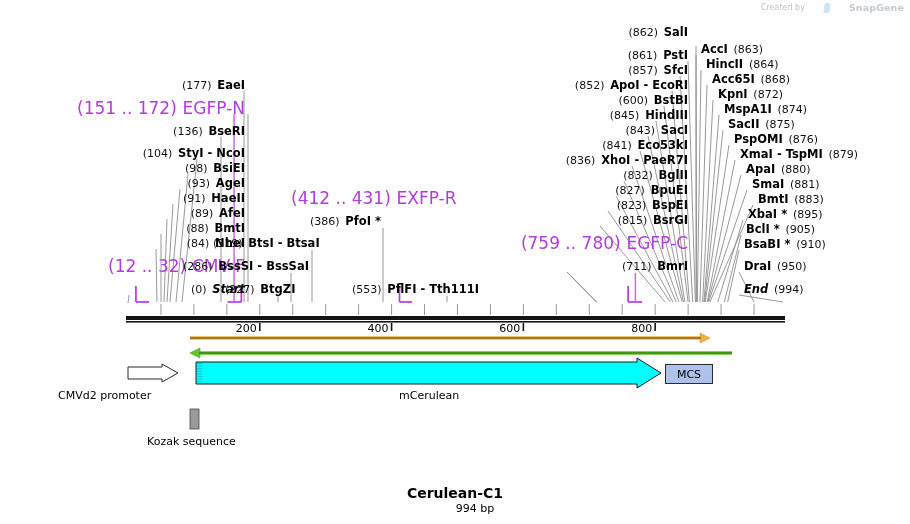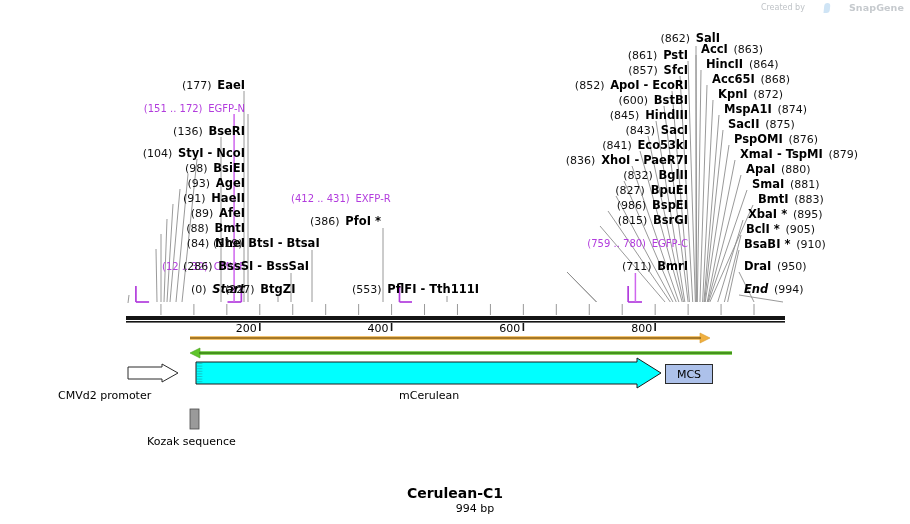--- a/index.html
+++ b/index.html
@@ -17,21 +17,21 @@
   .wm .leaf{width:6px;height:10px;background:#cfe4f5;border-radius:3px 3px 3px 0;
             transform:skewX(-6deg);display:inline-block;}
 
   
   .lbl{position:absolute;white-space:nowrap;font-size:11.5px;line-height:11.5px;
        color:#000;font-family:"DejaVu Sans","Liberation Sans",sans-serif;}
   .lbl .pos{font-weight:400;font-size:11px;color:#111;}
   .lbl .nm{font-weight:700;font-size:11.5px;color:#000;}
   .lbl.left{transform:translateX(-100%);}
   .lbl.feat{color:#b23cdd;}
-  .lbl.feat .pos,.lbl.feat .nm{color:#b23cdd;font-weight:400;font-size:10px;}
+  .lbl.feat .pos,.lbl.feat .nm{color:#b23cdd;font-weight:400;font-size:17px;}
   .lbl .ital{font-style:italic;font-weight:700;}
 
   
   .trk-lbl{position:absolute;font-size:11px;color:#000;white-space:nowrap;
            font-family:"DejaVu Sans","Liberation Sans",sans-serif;}
 
   
   .mcsbox{position:absolute;background:#adc1ea;border:1px solid #2b2b2b;
           font-size:11px;color:#000;display:flex;align-items:center;justify-content:center;
           font-family:"DejaVu Sans","Liberation Sans",sans-serif;}
@@ -177,32 +177,32 @@
     <div class="lbl left" style="left: 245px; top: 223px;"><span class="pos">(88)</span> <span class="nm">BmtI</span></div>
     <div class="lbl left" style="left: 245px; top: 238px;"><span class="pos">(84)</span> <span class="nm">NheI</span></div>
     <div class="lbl left feat" style="left: 245px; top: 261px;"><span class="pos">(12 .. 32)</span> <span class="nm">CMV-F</span></div>
     <div class="lbl left" style="left: 245px; top: 284px;"><span class="pos">(0)</span> <span class="nm ital">Start</span></div>
     <div class="lbl" style="left: 213px; top: 238px;"><span class="pos">(319)</span> <span class="nm">BtsI - BtsaI</span></div>
     <div class="lbl" style="left: 183px; top: 261px; text-align: right;"><span class="pos">(286)</span> <span class="nm">BssSI - BssSaI</span></div>
     <div class="lbl" style="left: 225px; top: 284px;"><span class="pos">(227)</span> <span class="nm">BtgZI</span></div>
     <div class="lbl feat" style="left: 291px; top: 193px;"><span class="pos">(412 .. 431)</span> <span class="nm">EXFP-R</span></div>
     <div class="lbl" style="left: 310px; top: 216px;"><span class="pos">(386)</span> <span class="nm">PfoI *</span></div>
     <div class="lbl" style="left: 352px; top: 284px;"><span class="pos">(553)</span> <span class="nm">PflFI - Tth111I</span></div>
-    <div class="lbl left" style="left: 688px; top: 33px; margin-left: 32px;"><span class="pos">(862)</span> <span class="nm">SalI</span></div>
+    <div class="lbl left" style="left: 688px; top: 27px;"><span class="pos">(862)</span> <span class="nm">SalI</span></div>
     <div class="lbl left" style="left: 688px; top: 50px;"><span class="pos">(861)</span> <span class="nm">PstI</span></div>
     <div class="lbl left" style="left: 688px; top: 65px;"><span class="pos">(857)</span> <span class="nm">SfcI</span></div>
     <div class="lbl left" style="left: 688px; top: 80px;"><span class="pos">(852)</span> <span class="nm">ApoI - EcoRI</span></div>
     <div class="lbl left" style="left: 688px; top: 95px;"><span class="pos">(600)</span> <span class="nm">BstBI</span></div>
     <div class="lbl left" style="left: 688px; top: 110px;"><span class="pos">(845)</span> <span class="nm">HindIII</span></div>
     <div class="lbl left" style="left: 688px; top: 125px;"><span class="pos">(843)</span> <span class="nm">SacI</span></div>
     <div class="lbl left" style="left: 688px; top: 140px;"><span class="pos">(841)</span> <span class="nm">Eco53kI</span></div>
     <div class="lbl left" style="left: 688px; top: 155px;"><span class="pos">(836)</span> <span class="nm">XhoI - PaeR7I</span></div>
     <div class="lbl left" style="left: 688px; top: 170px;"><span class="pos">(832)</span> <span class="nm">BglII</span></div>
     <div class="lbl left" style="left: 688px; top: 185px;"><span class="pos">(827)</span> <span class="nm">BpuEI</span></div>
-    <div class="lbl left" style="left: 688px; top: 200px;"><span class="pos">(986)</span> <span class="nm">BspEI</span></div>
+    <div class="lbl left" style="left: 688px; top: 200px;"><span class="pos">(823)</span> <span class="nm">BspEI</span></div>
     <div class="lbl left" style="left: 688px; top: 215px;"><span class="pos">(815)</span> <span class="nm">BsrGI</span></div>
     <div class="lbl left feat" style="left: 688px; top: 238px;"><span class="pos">(759 .. 780)</span> <span class="nm">EGFP-C</span></div>
     <div class="lbl left" style="left: 688px; top: 261px;"><span class="pos">(711)</span> <span class="nm">BmrI</span></div>
     <div class="lbl" style="left: 701px; top: 44px;"><span class="nm">AccI</span> <span class="pos">(863)</span></div>
     <div class="lbl" style="left: 706px; top: 59px;"><span class="nm">HincII</span> <span class="pos">(864)</span></div>
     <div class="lbl" style="left: 712px; top: 74px;"><span class="nm">Acc65I</span> <span class="pos">(868)</span></div>
     <div class="lbl" style="left: 718px; top: 89px;"><span class="nm">KpnI</span> <span class="pos">(872)</span></div>
     <div class="lbl" style="left: 724px; top: 104px;"><span class="nm">MspA1I</span> <span class="pos">(874)</span></div>
     <div class="lbl" style="left: 728px; top: 119px;"><span class="nm">SacII</span> <span class="pos">(875)</span></div>
     <div class="lbl" style="left: 734px; top: 134px;"><span class="nm">PspOMI</span> <span class="pos">(876)</span></div>

